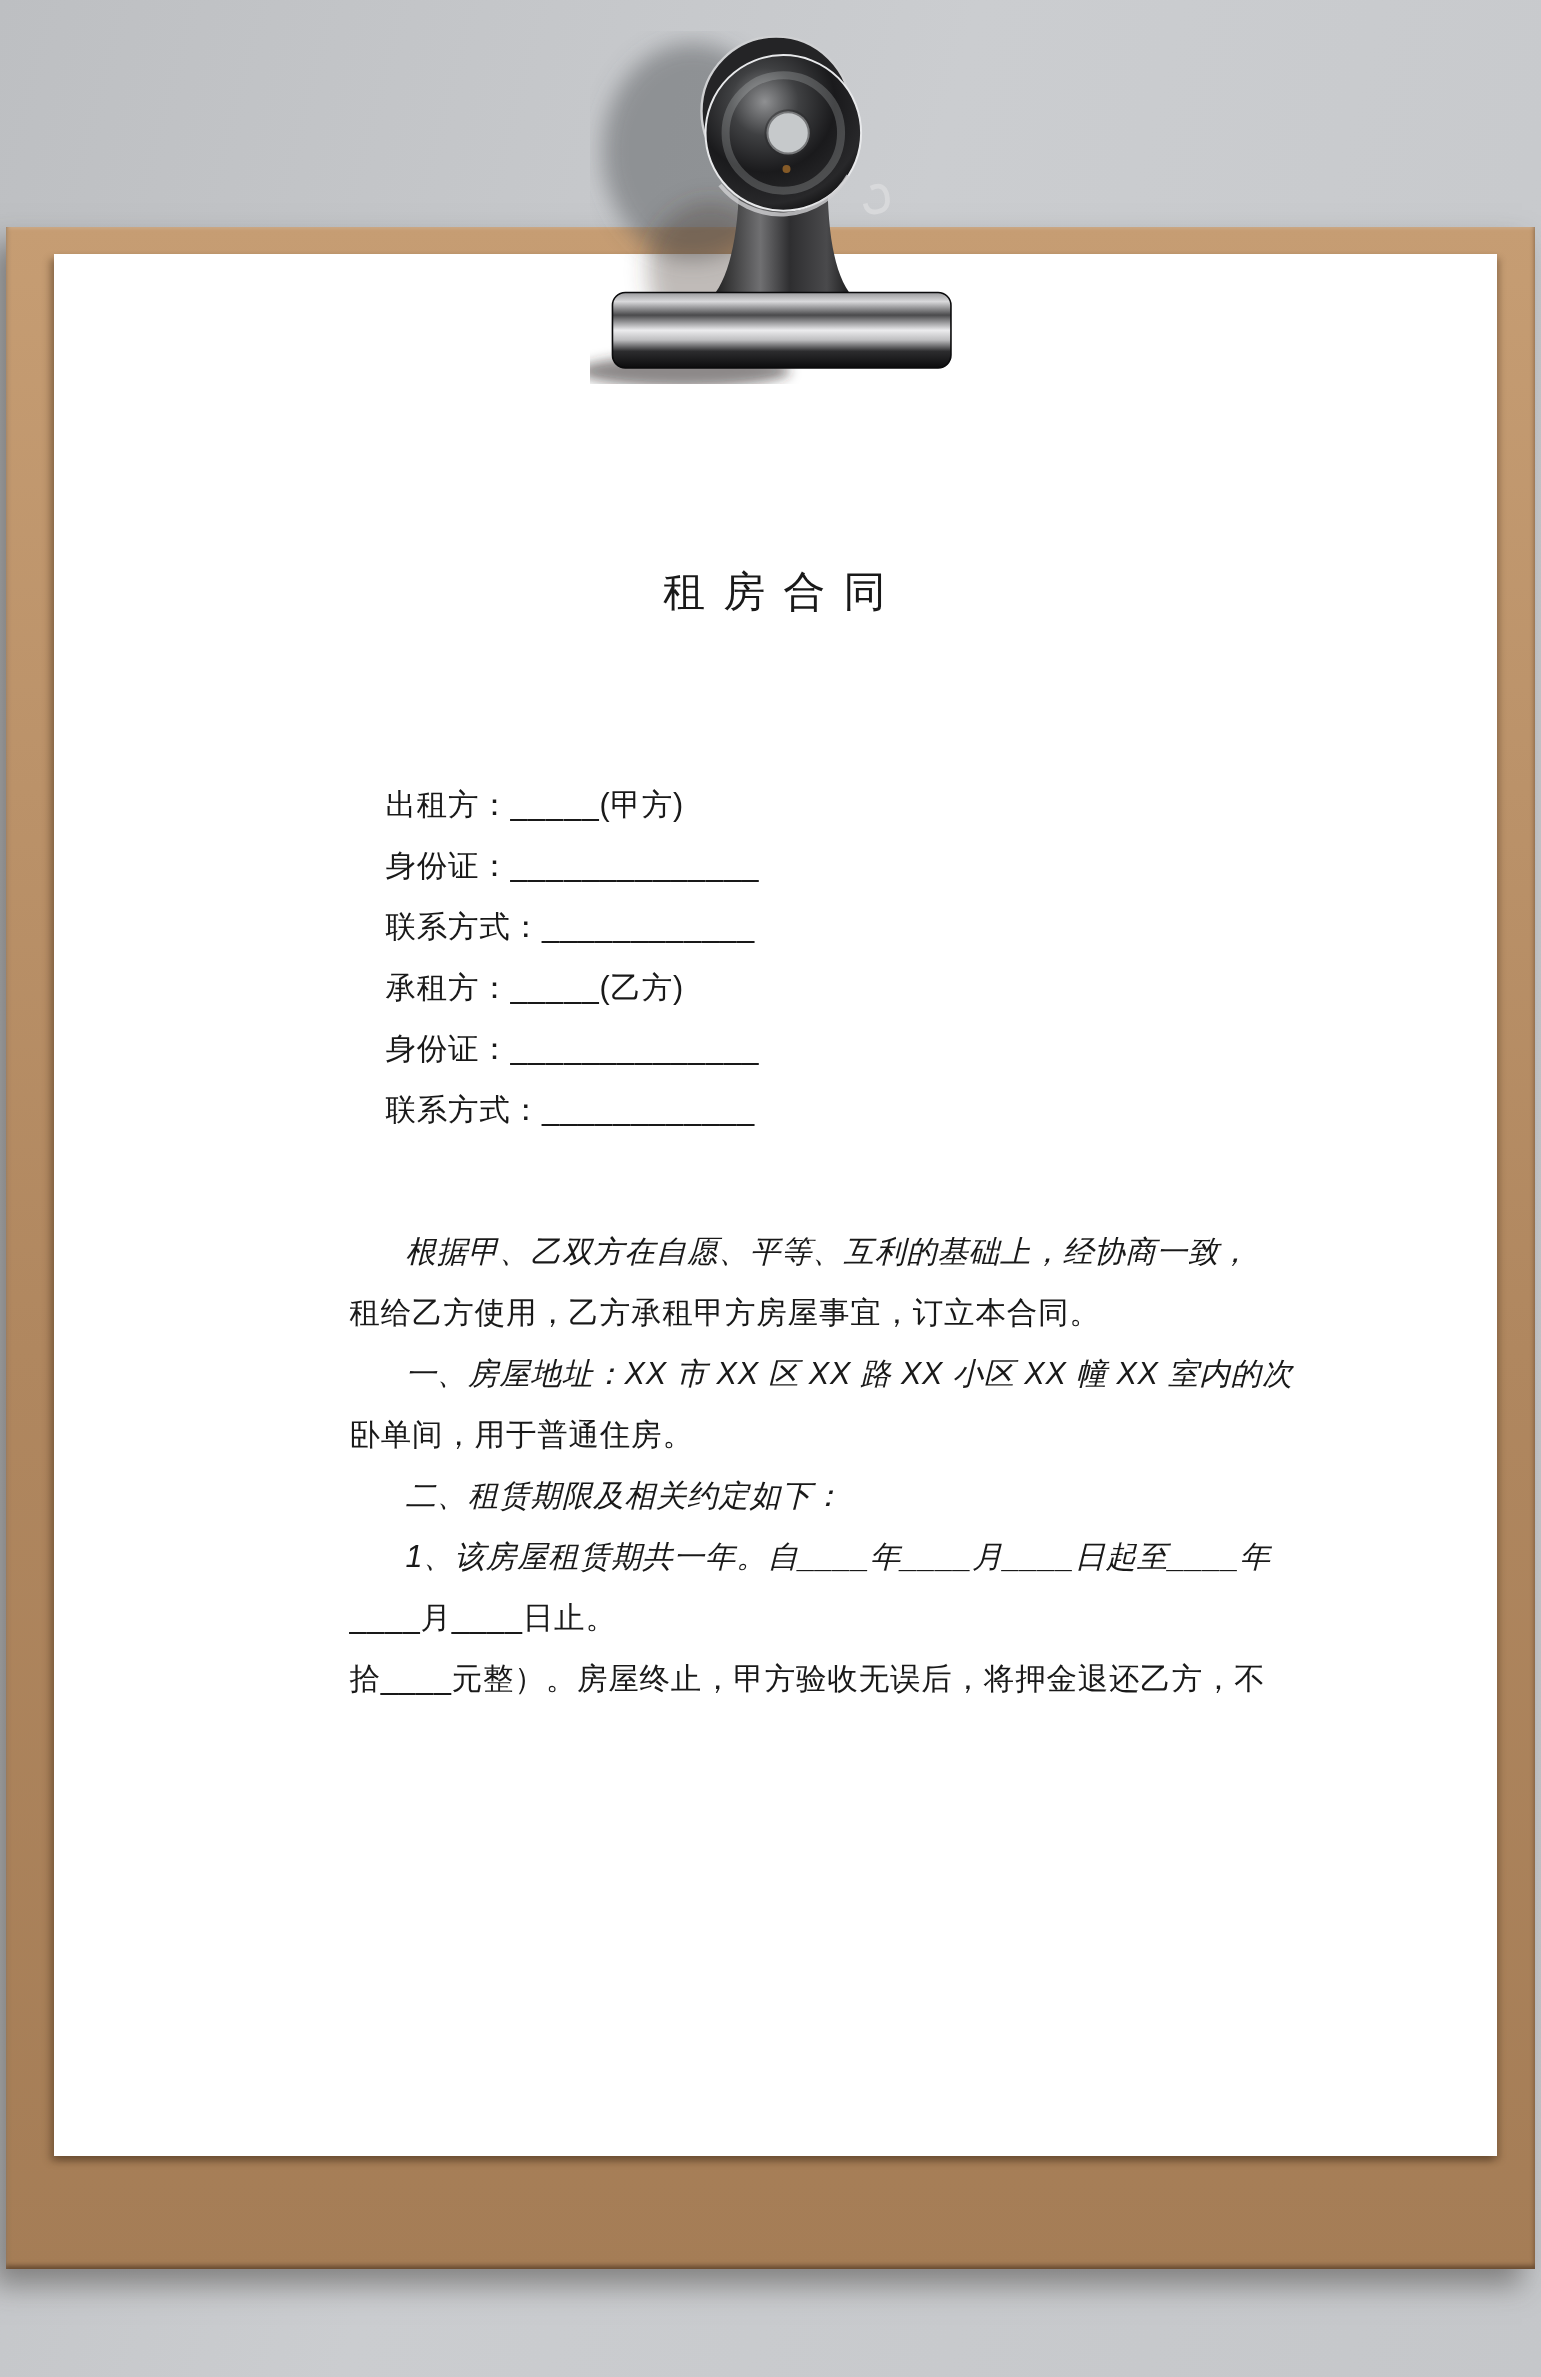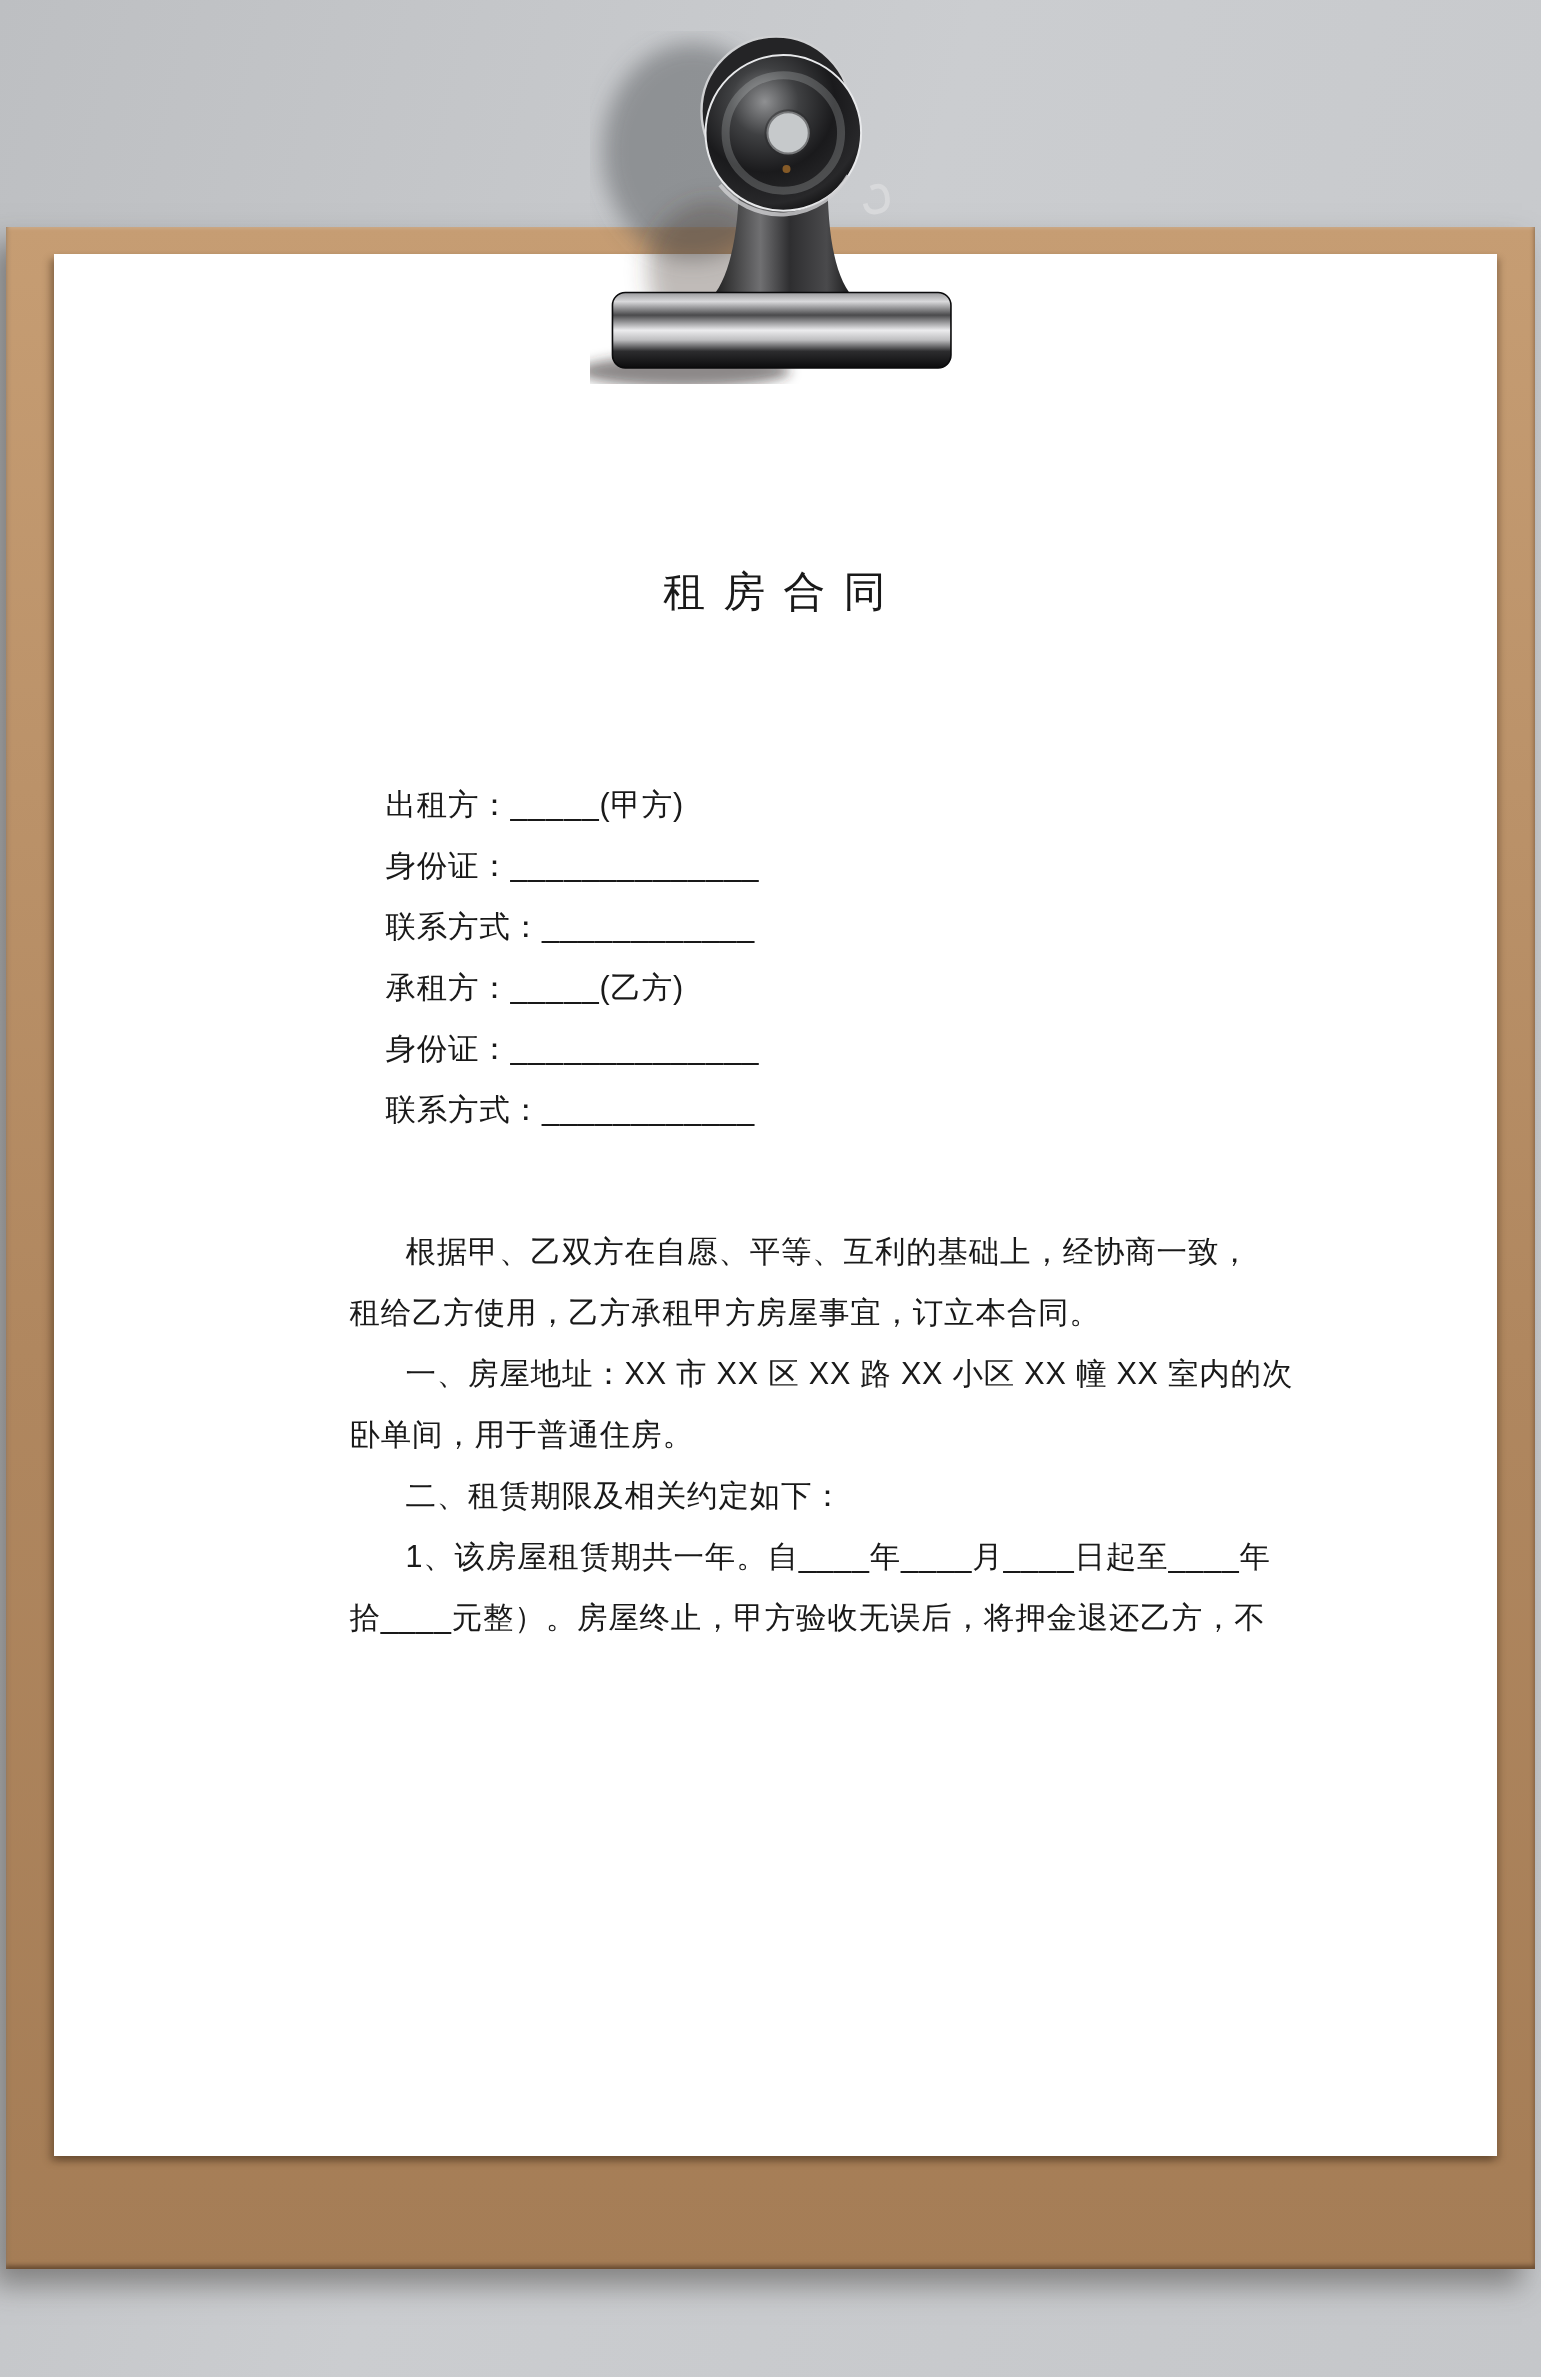--- a/index.html
+++ b/index.html
@@ -59,21 +59,21 @@
     font-size: 30.5px;
     font-weight: 500;
     color: var(--ink);
   }
   .contract-body .bline {
     height: 61px;
     line-height: 61px;
     white-space: pre;
     letter-spacing: 0.8px;
   }
-  .contract-body .indent { padding-left: 56px; }
+  .contract-body .indent { padding-left: 56px; font-style: italic; }
   .clip {
     position: absolute;
     left: 590px; top: 30.5px;
     width: 377px; height: 353px;
     z-index: 5;
   }
 </style>
 </head>
 <body>
 
@@ -93,20 +93,21 @@
         <div class="line"><span>联系方式：</span><span>____________</span><span></span></div>
       </div>
 
       <div class="contract-body">
         <div class="bline indent">根据甲、乙双方在自愿、平等、互利的基础上，经协商一致，</div>
         <div class="bline">租给乙方使用，乙方承租甲方房屋事宜，订立本合同。</div>
         <div class="bline indent">一、房屋地址：XX 市 XX 区 XX 路 XX 小区 XX 幢 XX 室内的次</div>
         <div class="bline">卧单间，用于普通住房。</div>
         <div class="bline indent">二、租赁期限及相关约定如下：</div>
         <div class="bline indent">1、该房屋租赁期共一年。自____年____月____日起至____年</div>
+        <div class="bline">____月____日止。</div>
         <div class="bline">拾____元整）。房屋终止，甲方验收无误后，将押金退还乙方，不</div>
       </div>
 
     </div>
   </div>
 
   <svg class="clip" viewBox="0 0 470 440" width="377" height="353" xmlns="http://www.w3.org/2000/svg">
     <defs>
       <radialGradient id="gDisc" cx="38%" cy="30%" r="78%">
         <stop offset="0%" stop-color="#8f9092"></stop>

